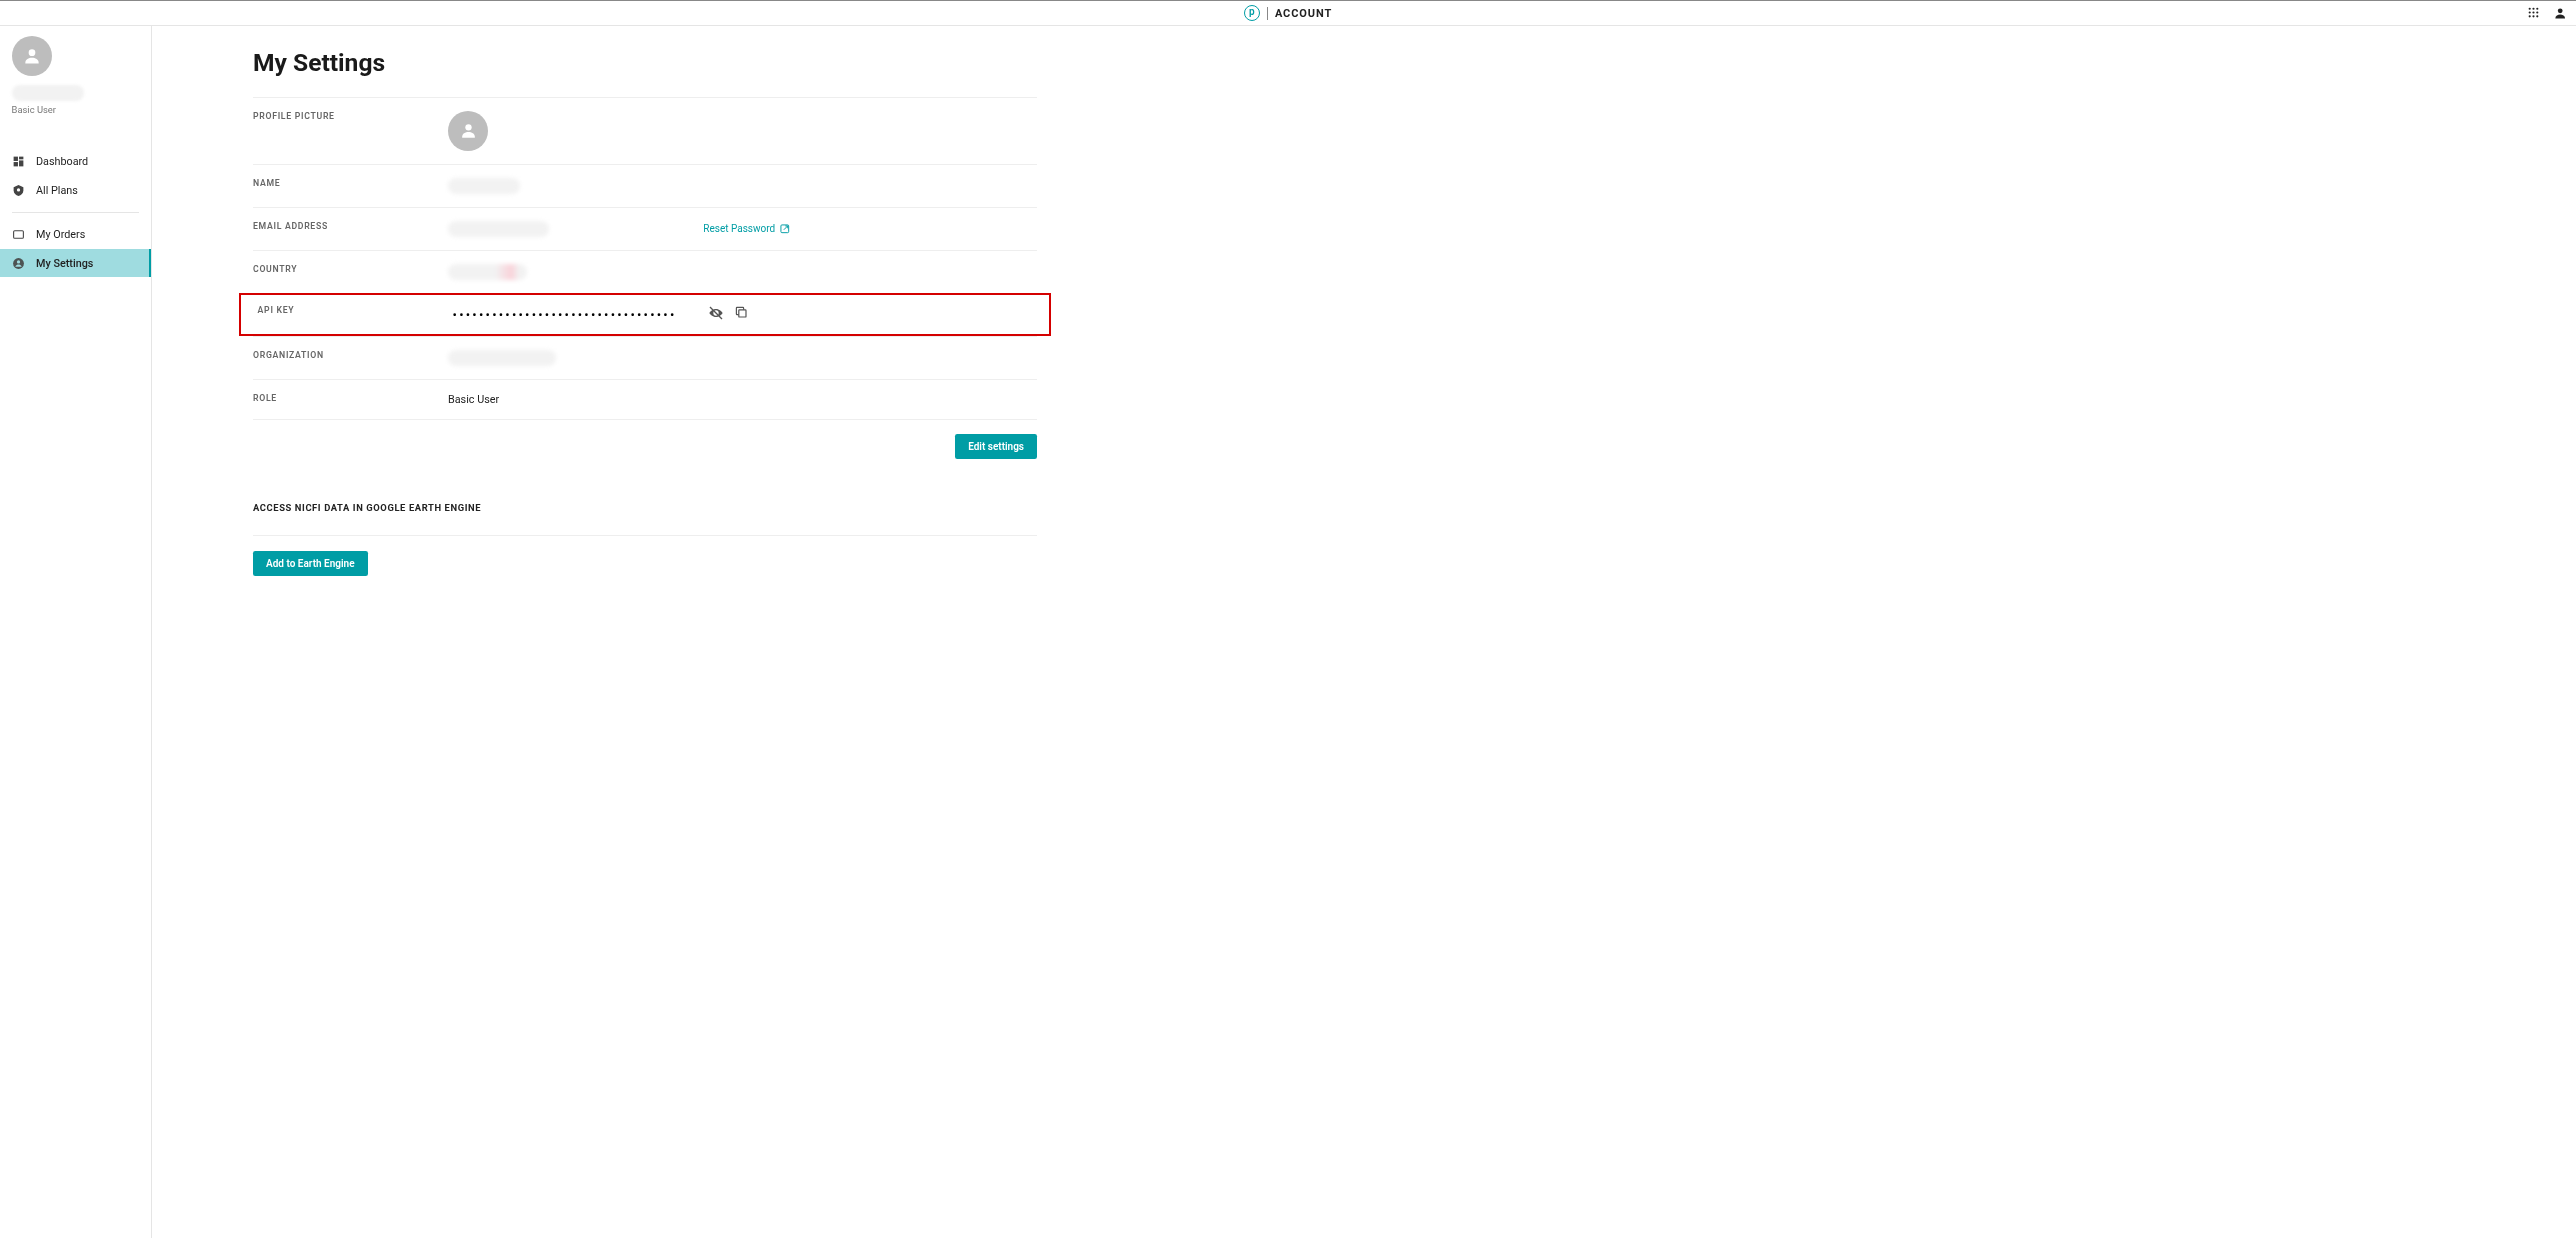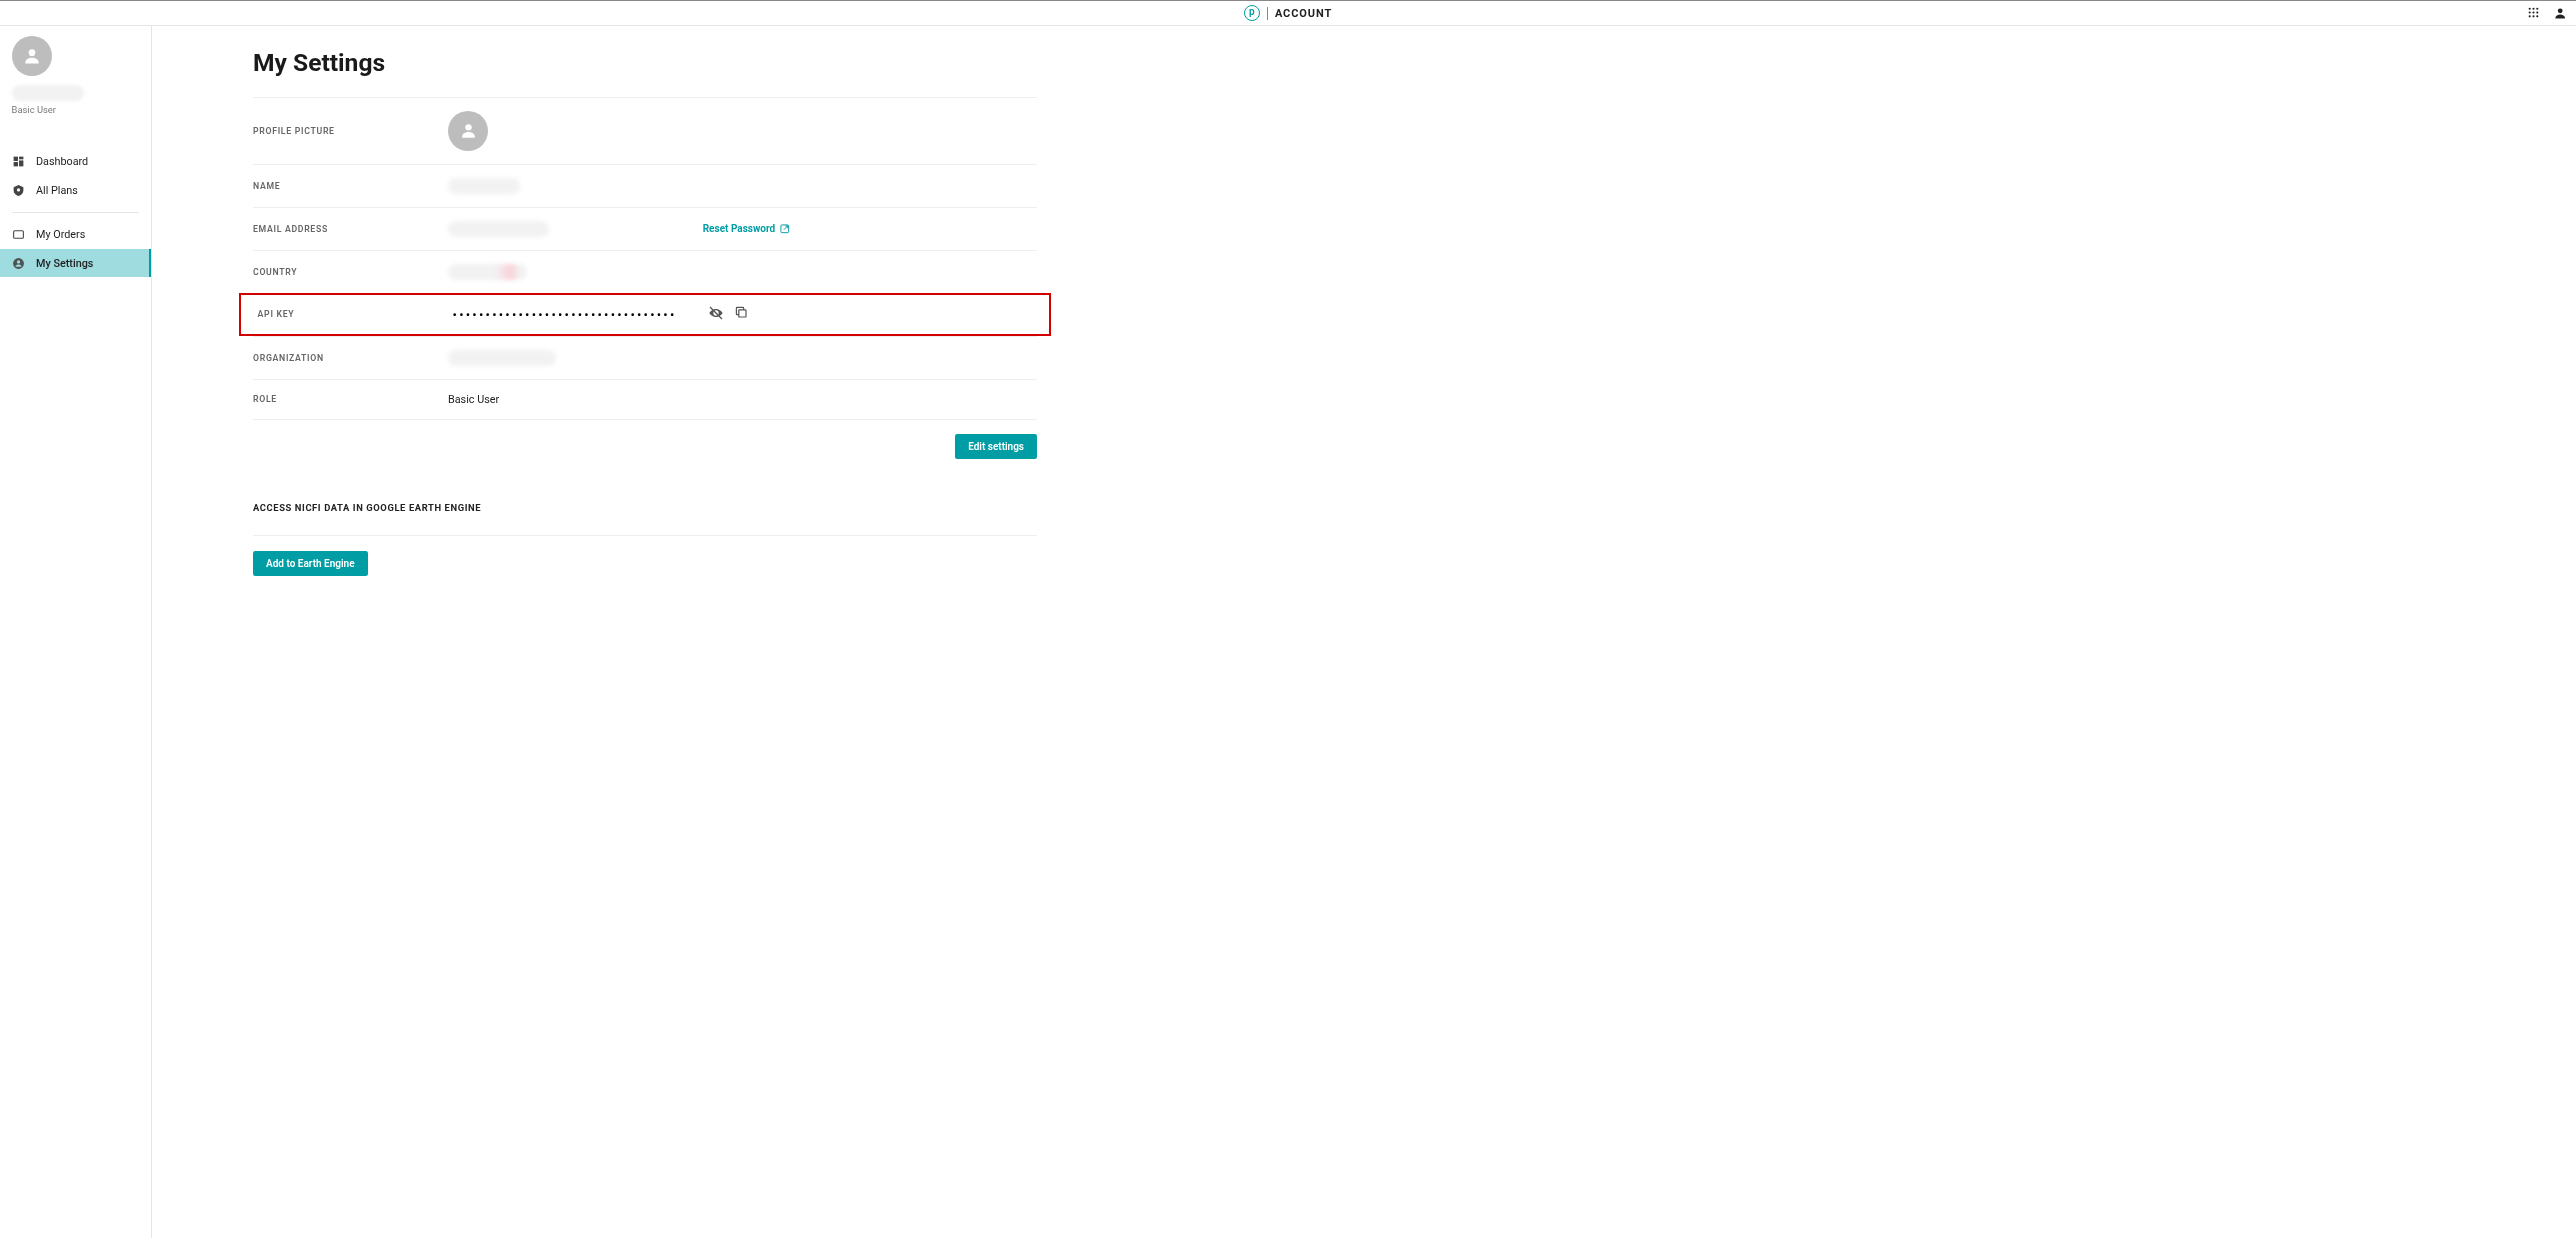--- a/index.html
+++ b/index.html
@@ -138,21 +138,21 @@
       margin-left: 101px;
     }
     .page-title {
       font-size: 24.6px;
       font-weight: 700;
       margin-bottom: 20px;
       color: #1a1a1a;
     }
     .field-row {
       display: flex;
-      align-items: center;
+      align-items: flex-start;
       padding: 13px 0;
       border-top: 0.7px solid #eee;
       min-height: 40px;
     }
     .field-row:first-of-type {
       border-top: 0.7px solid #eee;
     }
     .field-label {
       width: 195px;
       font-size: 8.7px;
@@ -185,21 +185,21 @@
       background: #f2f2f2;
       filter: blur(2.2px);
     }
     .blur-pill.w100 { width: 72px; }
     .blur-pill.w140 { width: 101px; }
     .blur-pill.w110 { width: 79px; }
     .blur-pill.w150 { width: 108px; }
     .blur-pill.pink { background: linear-gradient(90deg,#f2f2f2 60%, #f9d2d9 80%, #f2f2f2 90%); }
     .reset-link {
       color: #009da5;
-      font-weight: 700;
+      font-weight: 400;
       font-size: 10px;
       display: flex;
       align-items: center;
       gap: 4.3px;
       margin-left: auto;
       margin-right: 246px;
       cursor: pointer;
     }
     .apikey-row {
       border: 2.9px solid #d40000;

